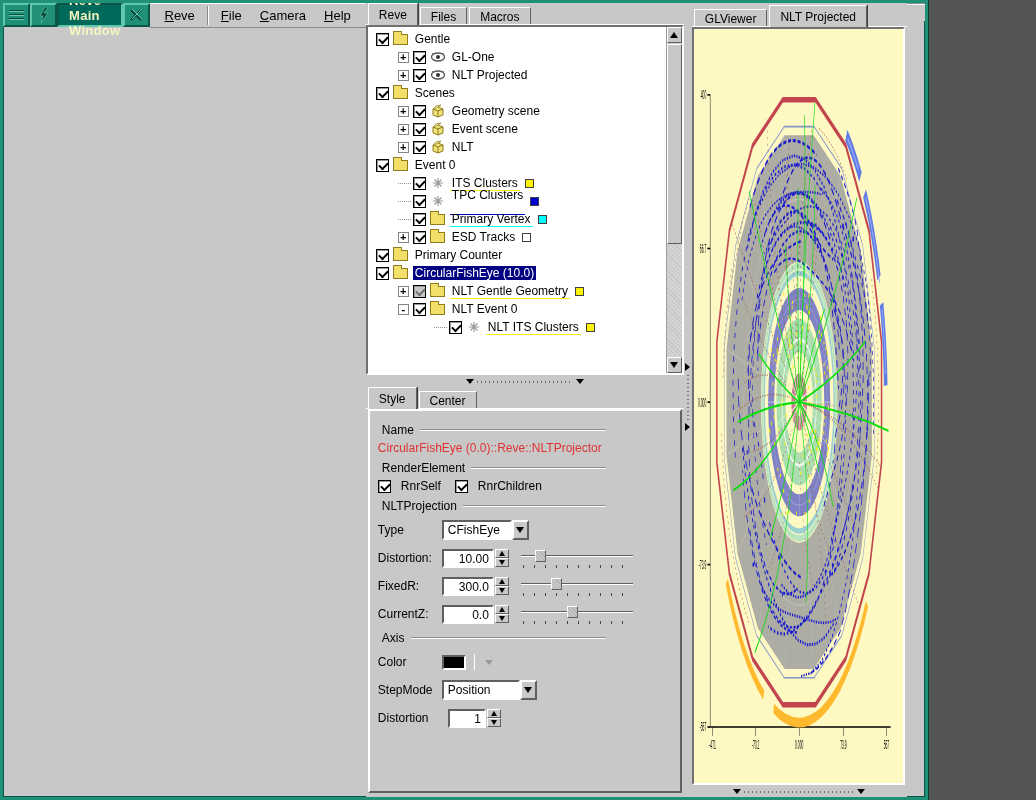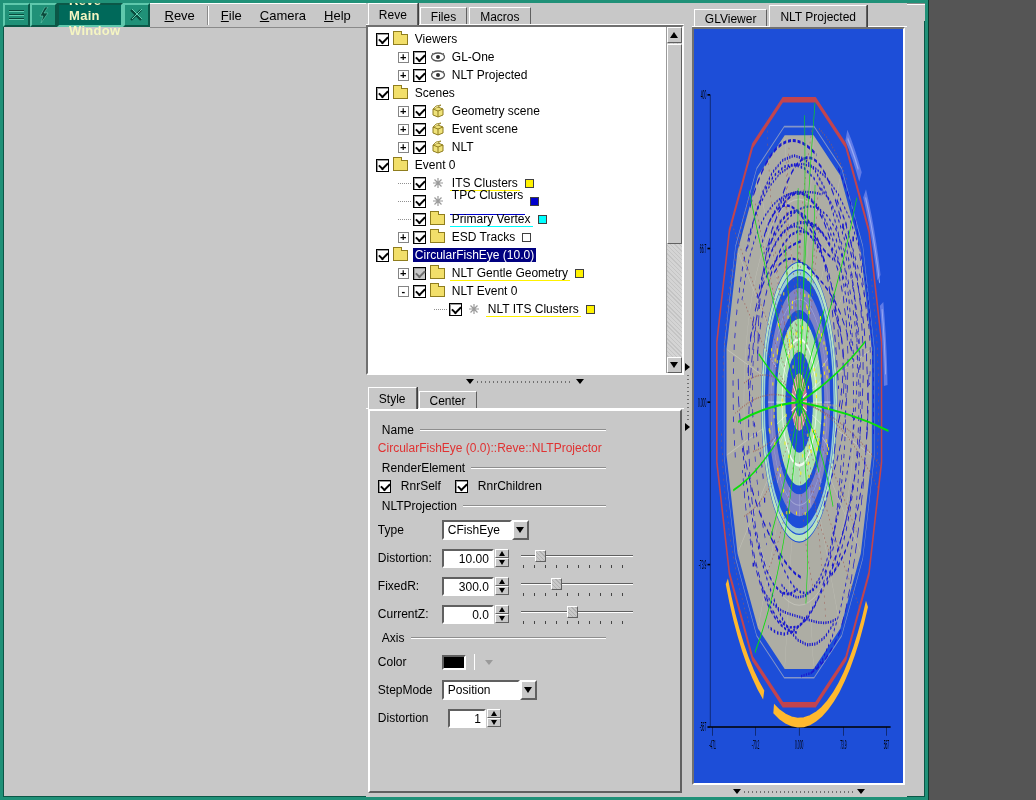--- a/index.html
+++ b/index.html
@@ -99,21 +99,21 @@
   .sticks{position:absolute;left:2px;right:2px;bottom:0;height:3px;
     background-image:repeating-linear-gradient(90deg,#444 0 1px,transparent 1px 11px);}
   .combo{display:flex;height:20px;}
   .combo .ctext{background:#FFFFFF;border:2px solid;border-color:#606060 #FFFFFF #FFFFFF #606060;padding:1px 4px 0 4px;font-size:12px;min-width:70px;}
   .combo .cbtn{width:17px;background:#C8C8C8;border:2px solid;border-color:#FFFFFF #606060 #606060 #FFFFFF;
     display:flex;align-items:center;justify-content:center;cursor:pointer;}
   .swatch{width:24px;height:15px;border:2px solid;border-color:#606060 #FFFFFF #FFFFFF #606060;}
   .dis-arrow{width:0;height:0;border-left:4px solid transparent;border-right:4px solid transparent;border-top:5px solid #9a9a9a;margin-left:10px;}
   .dis-sep{width:1px;height:16px;background:#aaa;margin-left:8px;border-right:1px solid #fff;}
   
-  .canvas{flex:1;background:#1d4ed8;border:2px solid;border-color:#707070 #FFFFFF #FFFFFF #707070;position:relative;min-height:0;margin-right:2px;}
+  .canvas{flex:1;background:#fef9c3;border:2px solid;border-color:#707070 #FFFFFF #FFFFFF #707070;position:relative;min-height:0;margin-right:2px;}
   .canvas svg{position:absolute;inset:0;width:100%;height:100%;}
   svg text{font-family:"Liberation Sans","DejaVu Sans",sans-serif;}
   
   .statusbar{height:18px;flex:0 0 18px;background:#C8C8C8;border-top:1px solid #8A8A8A;box-shadow:inset 0 1px 0 #FFFFFF;}
 </style>
 </head>
 <body>
 
 <div class="window">
 
@@ -158,21 +158,21 @@
           <div class="tab">Macros</div>
         </div>
       <div class="tree-wrap">
         <div class="tree" id="tree">
             <div class="trow">
               <span class="indent" style="width: 4px;"></span>
               <span class="cb checked"></span>
               <span class="ticon">
                 <span class="icon-folder"></span>
               </span>
-              <span class="tlabel">Viewers</span>
+              <span class="tlabel">Gentle</span>
             </div>
             <div class="trow">
               <span class="indent" style="width: 26px;"></span>
               <span class="expander">+</span>
               <span class="cb checked"></span>
               <span class="ticon"><svg width="16" height="14" viewBox="0 0 16 14">
                   <ellipse cx="8" cy="7" rx="6.5" ry="4" fill="none" stroke="#555" stroke-width="1.3"></ellipse>
                   <circle cx="8" cy="7" r="2" fill="#333"></circle>
                   <path d="M2 3 L4 5 M14 3 L12 5" stroke="#777" stroke-width="1"></path>
                 </svg></span>
@@ -270,20 +270,28 @@
             </div>
             <div class="trow">
               <span class="indent" style="width: 26px;"></span>
               <span class="expander">+</span>
               <span class="cb checked"></span>
               <span class="ticon">
                 <span class="icon-folder"></span>
               </span>
               <span class="tlabel">ESD Tracks</span>
               <span class="chip" style="background: rgb(255, 255, 255);"></span>
+            </div>
+            <div class="trow">
+              <span class="indent" style="width: 4px;"></span>
+              <span class="cb checked"></span>
+              <span class="ticon">
+                <span class="icon-folder"></span>
+              </span>
+              <span class="tlabel">Primary Counter</span>
             </div>
             <div class="trow">
               <span class="indent" style="width: 4px;"></span>
               <span class="cb checked"></span>
               <span class="ticon">
                 <span class="icon-folder"></span>
               </span>
               <span class="tlabel sel">CircularFishEye (10.0)</span>
             </div>
             <div class="trow">

